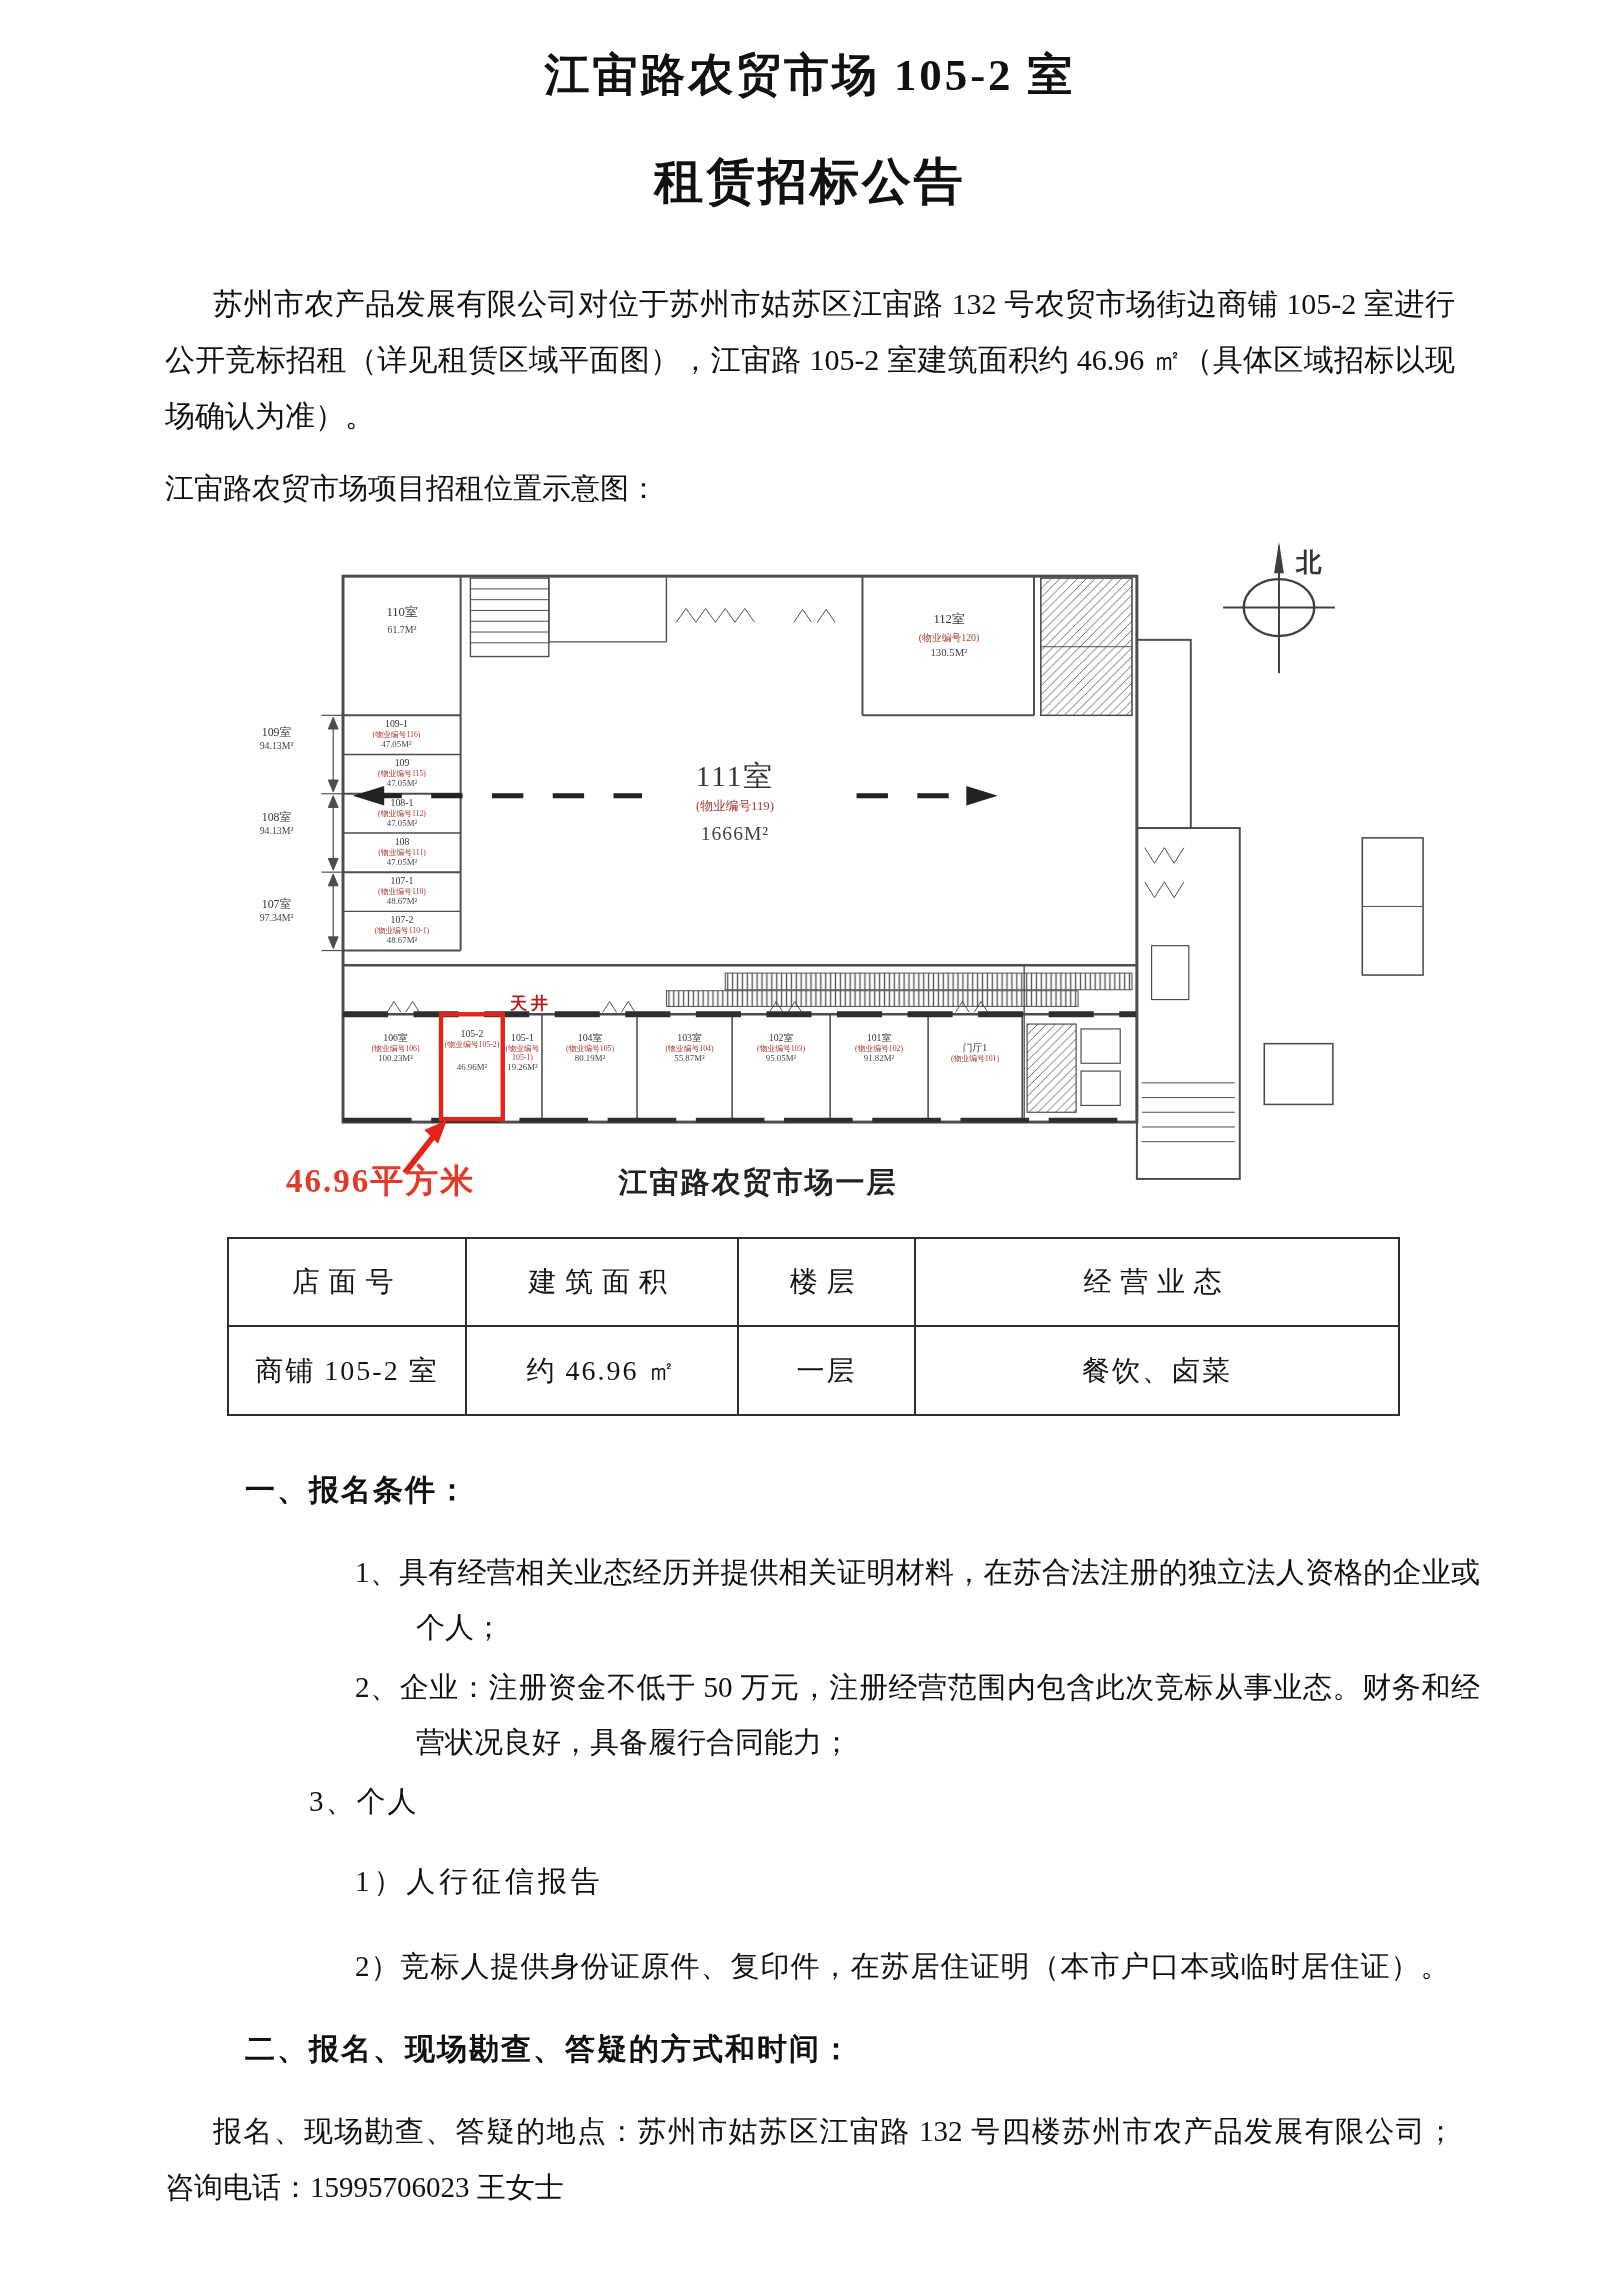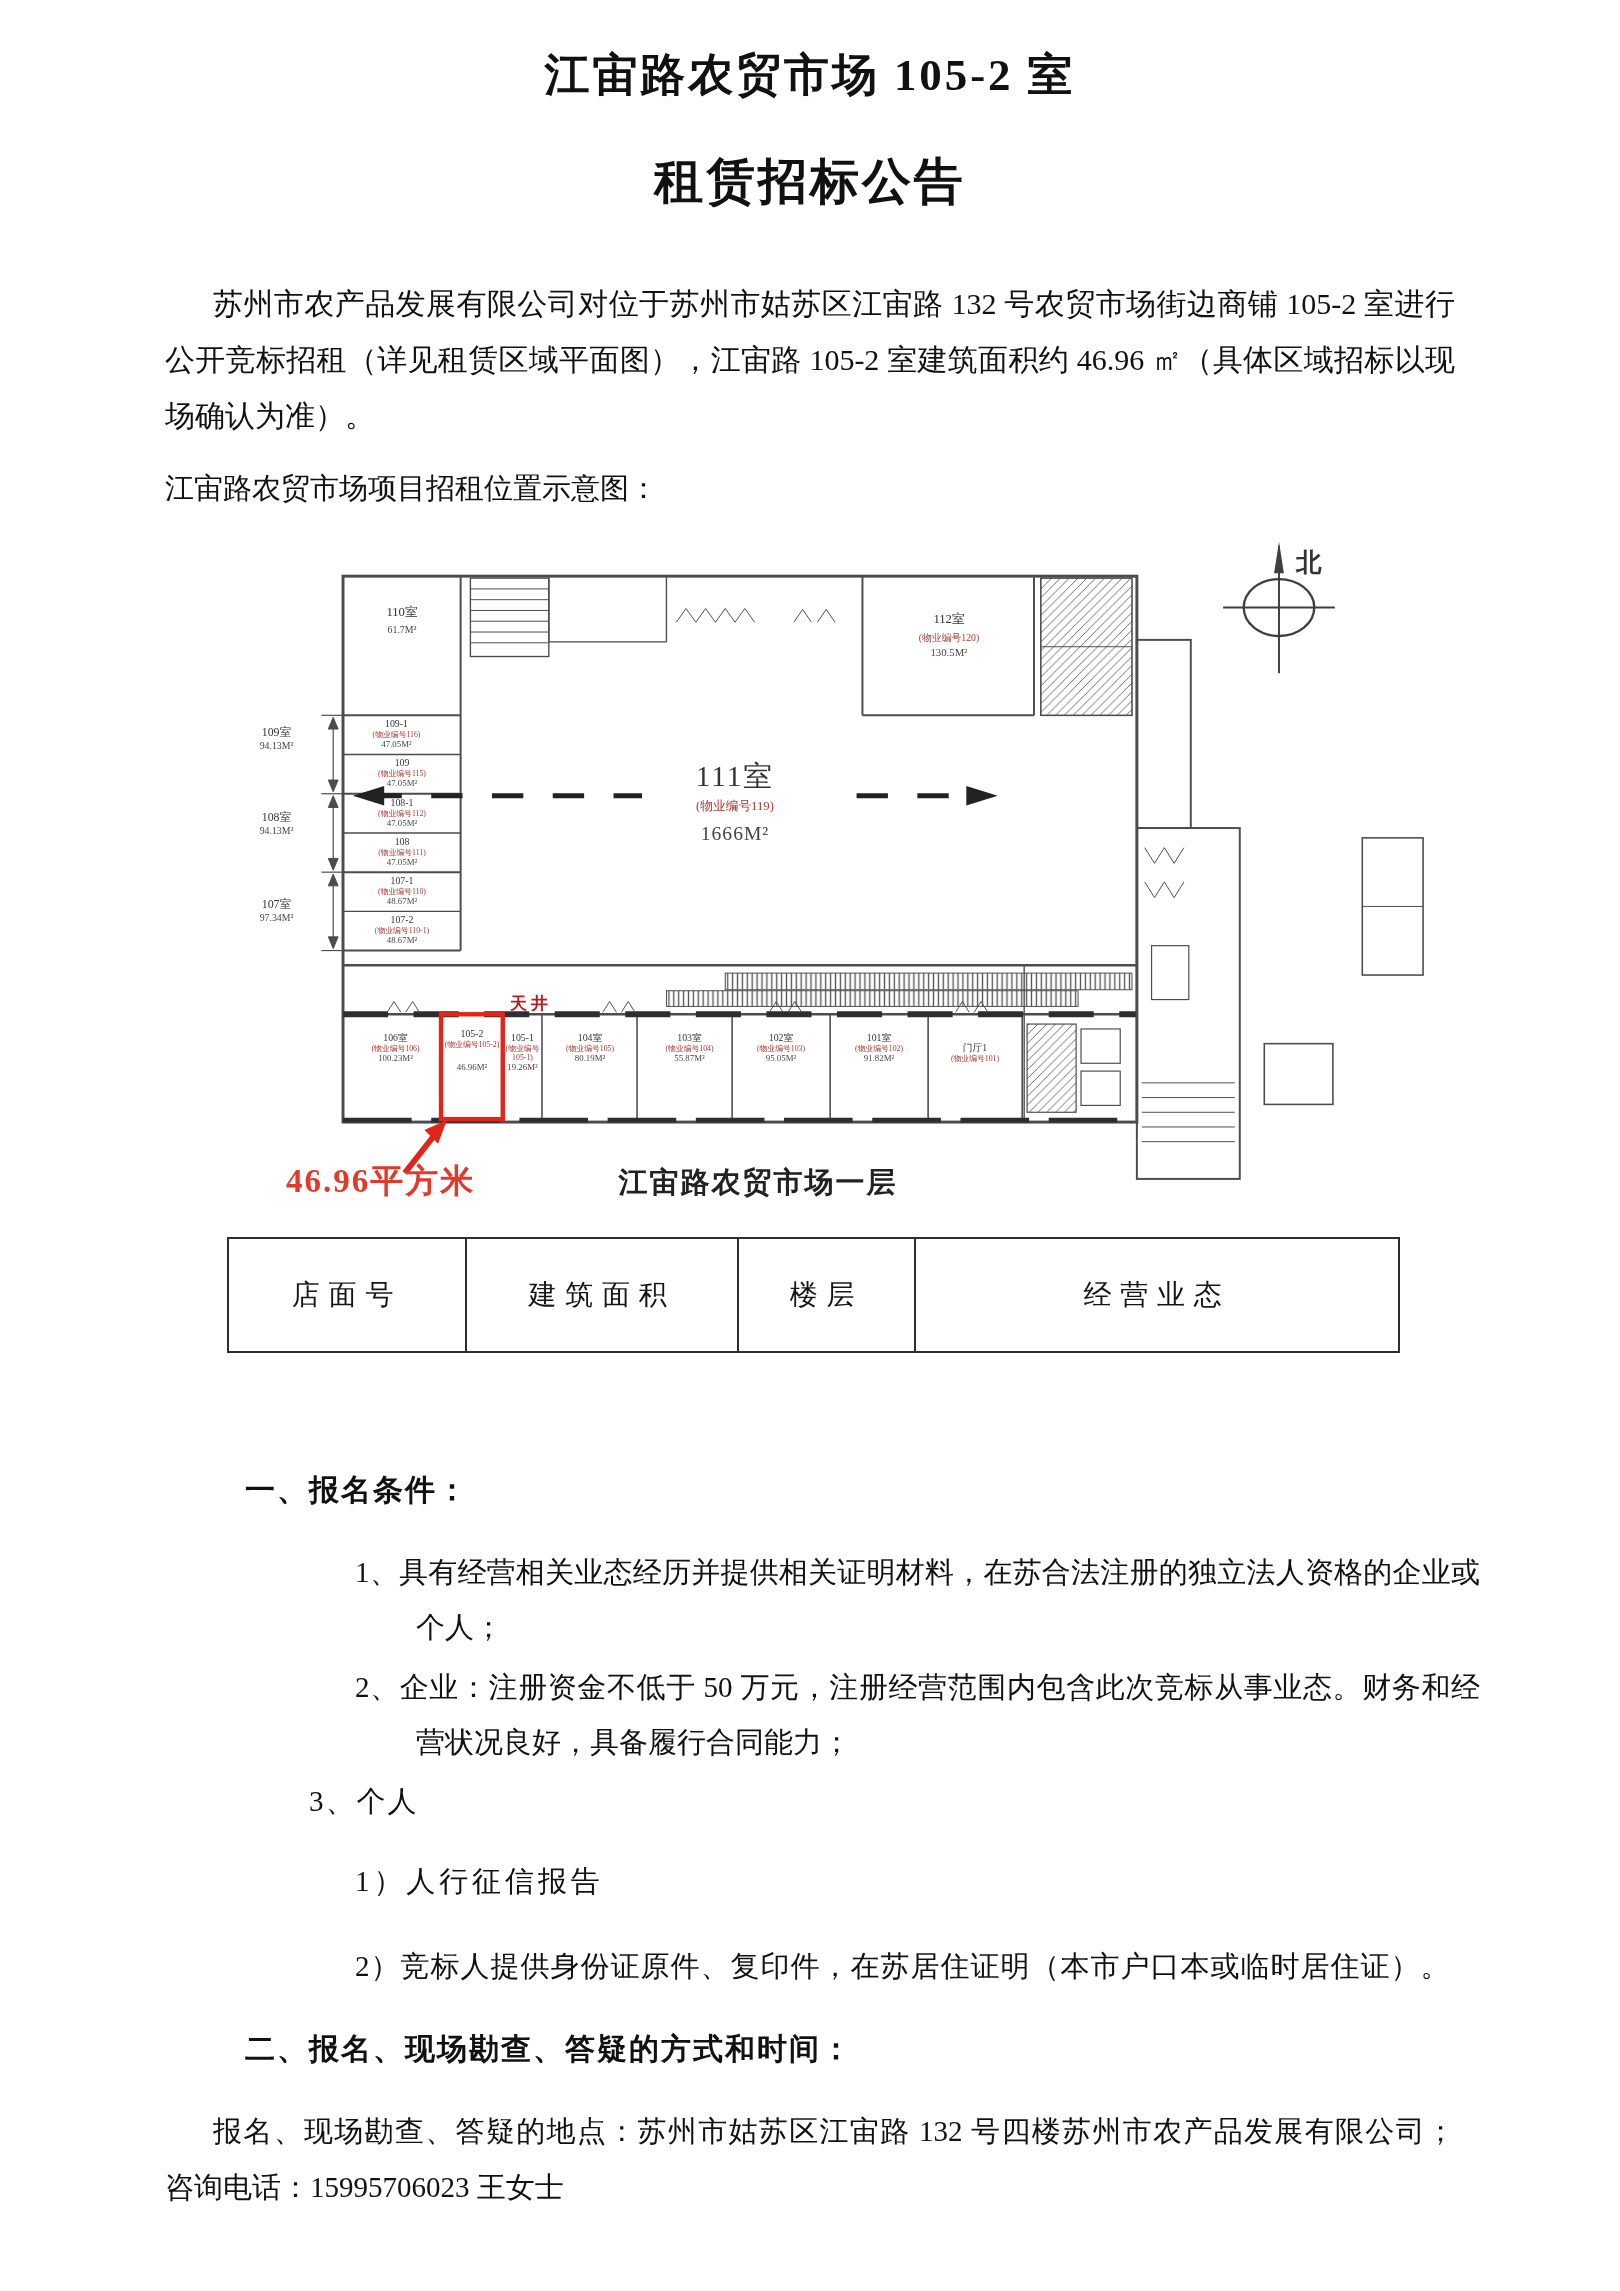--- a/index.html
+++ b/index.html
@@ -41,21 +41,21 @@
   #room112-label .rl-area{font-size:10.8px;margin-top:2.9px;}
   #courtyard-label{left:314px;top:460px;font-size:17px;font-weight:bold;color:#b91c1c;letter-spacing:3.9px;}
   .br .rl-name{font-size:9.8px;}
   .br .rl-tag{font-size:7.8px;}
   .br .rl-area{font-size:8.8px;}
   #highlight-text{left:90px;top:625px;font-size:33px;color:#e23a2a;letter-spacing:2px;font-weight:bold;}
   #plan-caption{left:420px;top:629px;width:284px;text-align:center;font-size:29px;font-weight:bold;color:#222;letter-spacing:2px;}
   #compass-label{left:1100px;top:13.7px;font-size:25.5px;font-weight:bold;color:#333;}
   
   #info-table{top:1237px;left:227px;width:1172px;border-collapse:collapse;table-layout:fixed;position:absolute;font-size:28px;color:#151515;}
-  #info-table th,#info-table td{border:2px solid #2e2e2e;text-align:center;vertical-align:middle;padding:13px;}
+  #info-table th,#info-table td{border:2px solid #2e2e2e;text-align:center;vertical-align:middle;padding:0;}
   #info-table th{height:86px;font-weight:normal;letter-spacing:8.8px;}
   #info-table td{height:87px;letter-spacing:2px;}
   
   .sec-head{font-size:30px;font-weight:bold;letter-spacing:2px;text-align:right;}
   #sec1-head{top:1470px;left:245px;}
   .hang-item{font-size:29px;line-height:55px;text-align:justify;padding-left:61px;text-indent:-61px;width:1064px;}
   #item1{top:1545px;left:355px;}
   #item2{top:1660px;left:355px;}
   #item3{top:1782px;left:309px;font-size:29px;letter-spacing:2px;}
   #sub1{top:1862px;left:355px;font-size:29px;letter-spacing:3.9px;}
@@ -311,20 +311,26 @@
       <col style="width:177px">
       <col style="width:484px">
   </colgroup>
   <tbody>
       <tr>
     <th>店面号</th>
     <th>建筑面积</th>
     <th>楼层</th>
     <th>经营业态</th>
   </tr>
+  <tr>
+    <td>商铺 105-2 室</td>
+    <td>约 46.96 ㎡</td>
+    <td>一层</td>
+    <td>餐饮、卤菜</td>
+  </tr>
 </tbody>
   </table>
 
 <div class="abs sec-head" id="sec1-head">一、报名条件：</div>
 <div class="abs hang-item" id="item1">1、具有经营相关业态经历并提供相关证明材料，在苏合法注册的独立法人资格的企业或个人；</div>
 <div class="abs hang-item" id="item2">2、企业：注册资金不低于 50 万元，注册经营范围内包含此次竞标从事业态。财务和经营状况良好，具备履行合同能力；</div>
 <div class="abs" id="item3">3、个人</div>
 <div class="abs" id="sub1">1）人行征信报告</div>
 <div class="abs" id="sub2">2）竞标人提供身份证原件、复印件，在苏居住证明（本市户口本或临时居住证）。</div>
 

